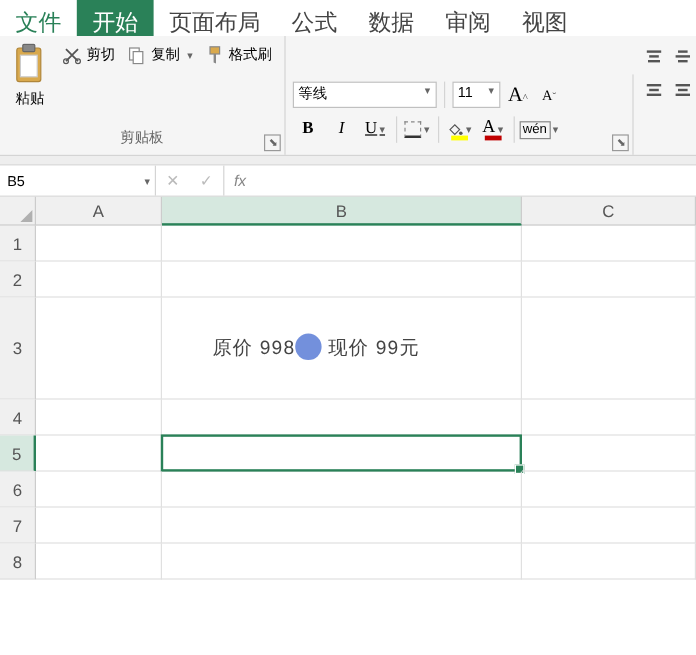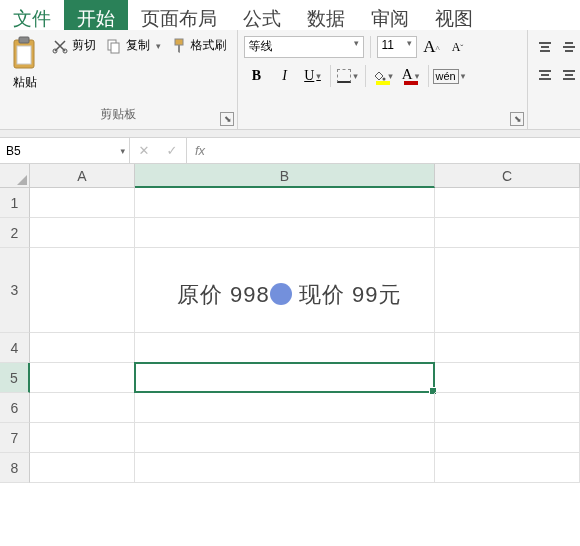--- a/index.html
+++ b/index.html
@@ -19,21 +19,21 @@
   
   .paste-btn { display: flex; flex-direction: column; align-items: center; padding: 2px 4px; cursor: pointer; }
   .paste-icon { width: 30px; height: 36px; margin-bottom: 2px; }
   .paste-label { font-size: 12px; }
   
   .clip-stack { display: flex; flex-direction: row; gap: 2px; padding-top: 2px; }
   .clip-item { display: flex; align-items: center; gap: 4px; font-size: 12px; padding: 1px 4px; cursor: pointer; white-space: nowrap; }
   .clip-item svg { width: 16px; height: 16px; }
   .dd { font-size: 9px; color: #666; margin-left: 2px; }
   
-  .font-group { min-width: 290px; }
+  .font-group { min-width: 290px; margin-top: 32px; }
   .font-row { display: flex; gap: 4px; align-items: center; margin-bottom: 6px; padding-top: 2px; }
   .font-select { border: 1px solid #c0c0c0; background: #fff; font-size: 12px; height: 22px; padding: 1px 18px 1px 4px; position: relative; }
   .font-name { width: 120px; }
   .font-size { width: 40px; }
   .grow-a, .shrink-a { width: 22px; text-align: center; font-family: "Times New Roman", serif; cursor: pointer; display: inline-flex; align-items: baseline; justify-content: center; }
   .grow-a span:first-child { font-size: 17px; }
   .shrink-a span:first-child { font-size: 12px; }
   .grow-a span:last-child, .shrink-a span:last-child { font-size: 9px; color: #444; }
   .sep { width: 1px; height: 22px; background: #d4d4d4; margin: 0 2px; }
   
@@ -68,21 +68,21 @@
   .grid-corner::after { content: ""; position: absolute; right: 2px; bottom: 2px; width: 0; height: 0; border-left: 10px solid transparent; border-bottom: 10px solid #b0b0b0; }
   .col-head { background: #f0f0f0; border-right: 1px solid #ccc; border-bottom: 1px solid #ccc; text-align: center; font-size: 14px; color: #555; line-height: 24px; height: 24px; }
   .col-head.sel { background: #d6e8df; border-bottom: 2px solid #2a8158; }
   .row-head { background: #f0f0f0; border-right: 1px solid #ccc; border-bottom: 1px solid #e0e0e0; text-align: center; font-size: 14px; color: #555; display: flex; align-items: center; justify-content: center; }
   .row-head.sel { background: #d6e8df; border-right: 2px solid #2a8158; }
   .cell { border-right: 1px solid #e0e0e0; border-bottom: 1px solid #e0e0e0; font-size: 14px; padding: 2px 4px; position: relative; }
   .row-h-1 { height: 30px; } .row-h-2 { height: 30px; } .row-h-3 { height: 85px; }
   .row-h-4 { height: 30px; } .row-h-5 { height: 30px; } .row-h-6 { height: 30px; }
   .row-h-7 { height: 30px; } .row-h-8 { height: 30px; }
   
-  .content-text { position: absolute; left: 42px; top: 32px; font-size: 22px; color: #444; white-space: nowrap; letter-spacing: 1px; }
+  .content-text { position: absolute; left: 42px; top: 32px; font-size: 16px; color: #444; white-space: nowrap; letter-spacing: 1px; }
   .loading-badge { display: inline-block; width: 22px; height: 22px; background: #5b7dd6; border-radius: 50%; vertical-align: middle; position: relative; top: -2px; opacity: 0.85; }
   
   .active-cell { position: absolute; border: 2px solid #2a8158; pointer-events: none; }
   .active-cell::after { content: ""; position: absolute; right: -4px; bottom: -4px; width: 6px; height: 6px; background: #2a8158; border: 1px solid #fff; }
   
   .gap { height: 8px; background: #eee; border-bottom: 1px solid #d4d4d4; }
 </style>
 </head>
 <body>
 

